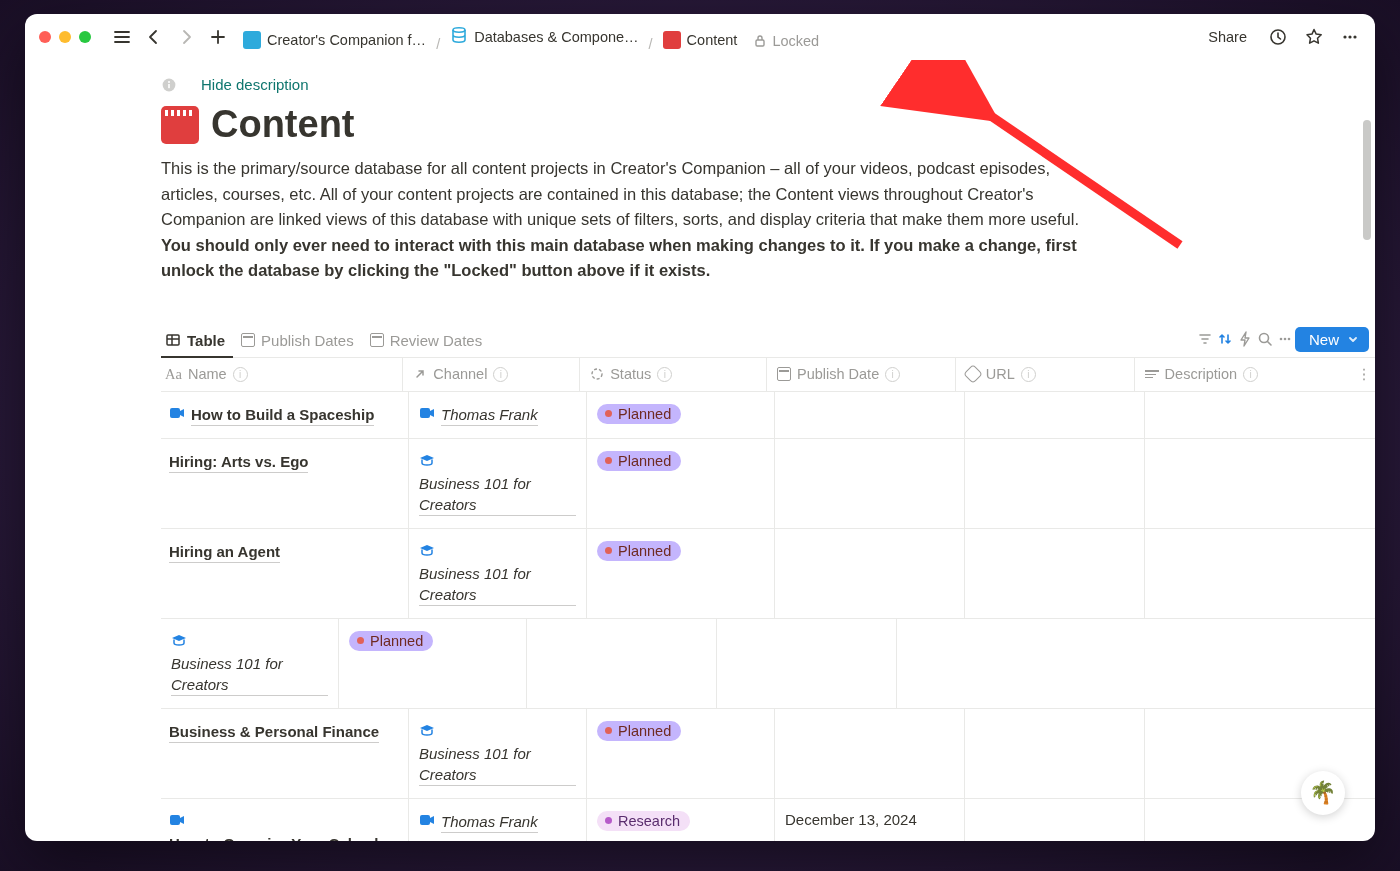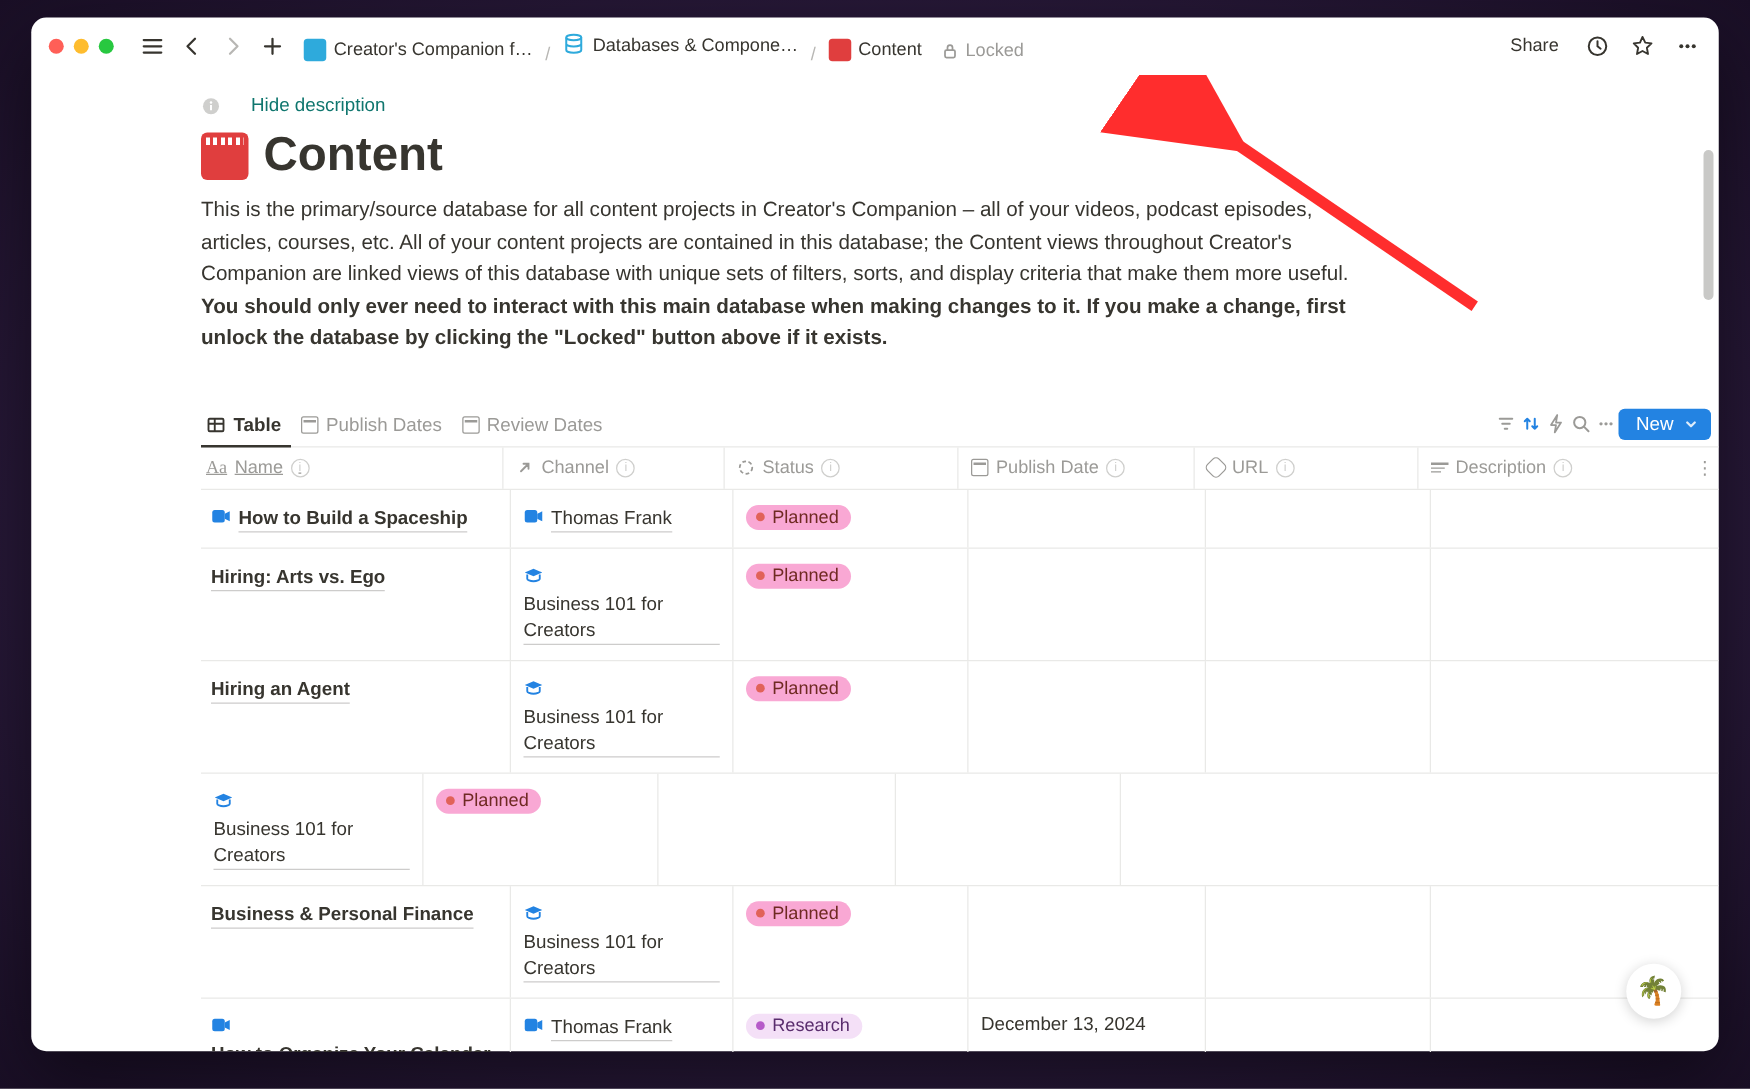--- a/index.html
+++ b/index.html
@@ -61,41 +61,41 @@
 .view-tab.active:after { content:""; position:absolute; left:0; right:0; bottom:-1px; height:2px; background:#37352f; }
 .view-actions { margin-left:auto; display:flex; align-items:center; padding-right:6px; padding-bottom:4px;}
 .va-icon { color:#9b9a97; cursor:pointer; width:20px; height:20px; display:flex; align-items:center; justify-content:center;}
 .va-icon.blue { color:#2383e2; }
 .new-btn { background:#2383e2; color:#fff; font-size:15px; font-weight:500; padding:4px 10px 4px 14px; border-radius:5px; display:flex; align-items:center; gap:8px; cursor:pointer;}
 .new-btn .chev { opacity:.85; }
 .table { width:100%; }
 .thead { display:flex; border-bottom:1px solid #e9e9e7; }
 .th { display:flex; align-items:center; gap:6px; padding:8px 10px; font-size:14.5px; color:#9b9a97; border-right:1px solid #e9e9e7; }
 .th .info { width:15px; height:15px; border:1.3px solid #cfcfcd; border-radius:50%; display:inline-flex; align-items:center; justify-content:center; font-size:10px; color:#cfcfcd;}
-.th.col-name{width:248px; margin-left:-4px; padding-left:8px;text-decoration:underline;} 
+.th.col-name{width:248px; margin-left:-4px; padding-left:8px;} 
 .th.col-channel{width:178px;} 
 .th.col-status{width:188px;} 
 .th.col-date{width:190px;} 
 .th.col-url{width:180px;} 
 .th.col-desc{width:220px; border-right:none;} 
 .th.col-more{width:22px; border-right:none; justify-content:center; padding:8px 0;}
 .tr { display:flex; border-bottom:1px solid #e9e9e7; }
 .td { padding:12px 10px; font-size:15px; color:#37352f; border-right:1px solid #e9e9e7; display:flex; align-items:flex-start; gap:6px;}
 .td.col-name{width:248px; font-weight:600; flex-wrap:wrap; padding-left:8px;} 
-.td.col-channel{width:178px; flex-wrap:wrap;} 
+.td.col-channel{width:178px; flex-wrap:wrap;font-style:italic;} 
 .td.col-status{width:188px;} 
 .td.col-date{width:190px;} 
 .td.col-url{width:180px;} 
 .td.col-desc{width:220px; border-right:none;} 
 .name-text { border-bottom:1px solid rgba(55,53,47,.25); line-height:1.4;}
 .vid-icon { color:#2383e2; margin-top:2px;}
 .course-icon { color:#2383e2; margin-top:2px;}
 .channel-text { font-weight:500; border-bottom:1px solid rgba(55,53,47,.25); line-height:1.4;}
 .status-pill { display:inline-flex; align-items:center; gap:6px; padding:2px 10px 2px 8px; border-radius:12px; font-size:14.5px; }
-.status-pill.planned { background:#f9a8d4; color:#6f2a22; }
+.status-pill.planned { background:#c4b5fd; color:#6f2a22; }
 .status-pill.planned .sdot { background:#e16259; }
 .status-pill.research { background:#f4e0f7; color:#5a2d6e; }
 .status-pill.research .sdot { background:#b65bc9; }
 .sdot { width:7px; height:7px; border-radius:50%; }
 .arrow-overlay { position:absolute; pointer-events:none; }
 .arrow-overlay svg { overflow:visible; }
 .fab { position:absolute; bottom:26px; right:30px; width:44px; height:44px; border-radius:50%; background:#fff; box-shadow:0 2px 10px rgba(0,0,0,.18); display:flex; align-items:center; justify-content:center; font-size:22px;}
 .cal-ic{display:inline-block;width:14px;height:14px;border:1.4px solid #9b9a97;border-radius:2px;position:relative;}
 .cal-ic:before{content:"";position:absolute;top:2px;left:1px;right:1px;height:1.4px;background:#9b9a97;}
 .link-ic{display:inline-block;width:14px;height:14px;border:1.4px solid #9b9a97;border-radius:4px;transform:rotate(-45deg);}

